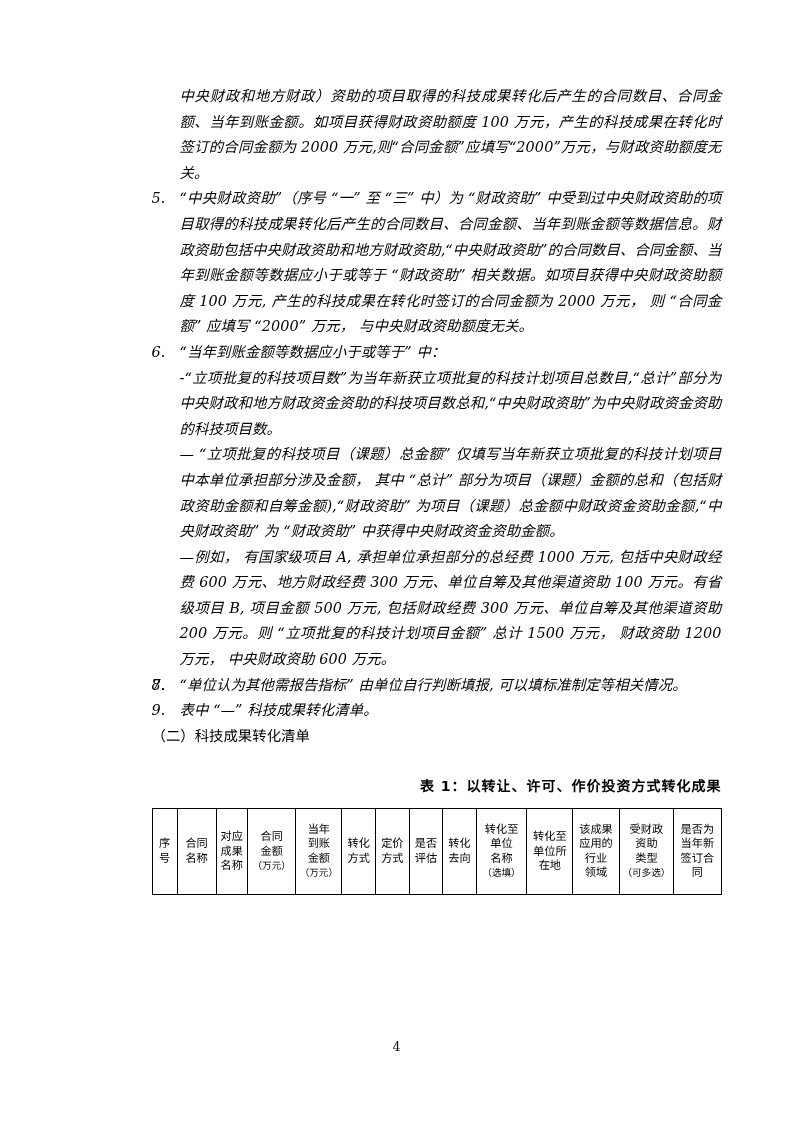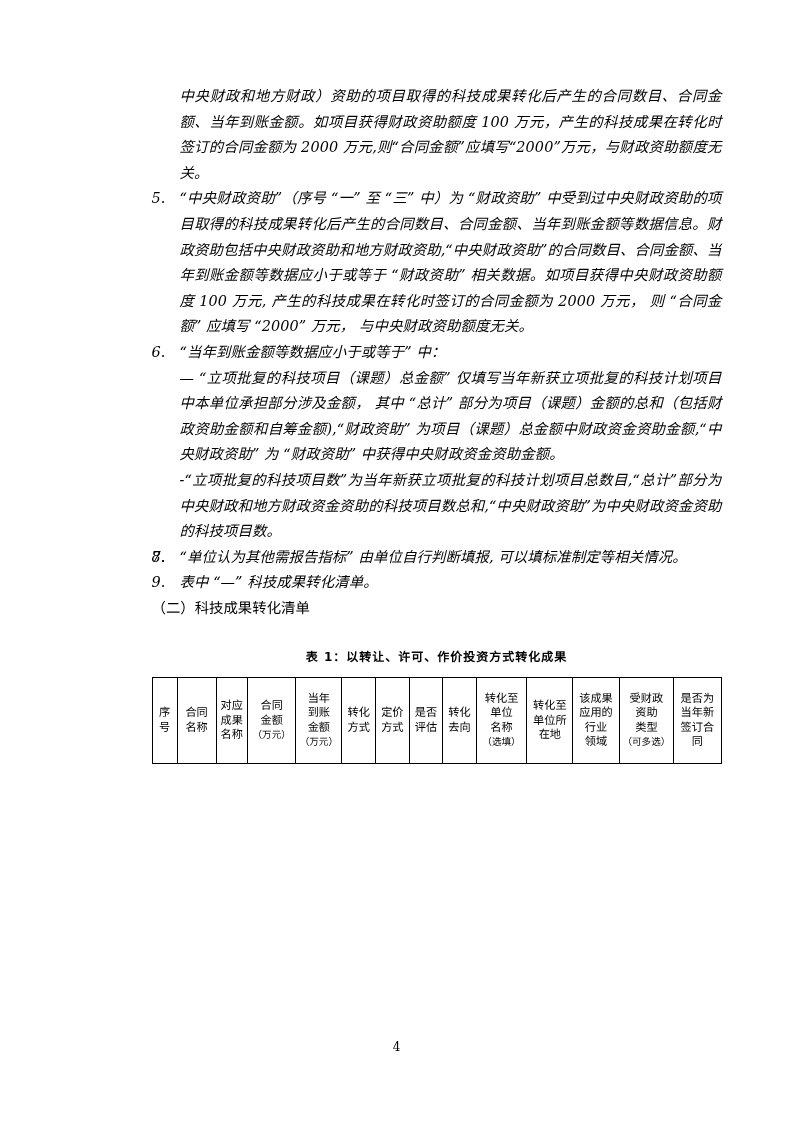--- a/index.html
+++ b/index.html
@@ -72,22 +72,22 @@
     line-height: 25.6px;
     margin: 0;
     font-family: "DejaVu Serif", "Liberation Serif", serif;
   }
 
   
   .table-wrap {
     margin-top: 26px;
   }
   .table-title {
-    text-align: center;
-    font-size: 12px;
+    text-align: right;
+    font-size: 14px;
     font-weight: bold;
     font-family: "DejaVu Sans", "Liberation Sans", sans-serif;
     letter-spacing: 1px;
     margin: 0 0 13px 0;
   }
   table.grid {
     border-collapse: collapse;
     table-layout: fixed;
     width: 570px;
     margin: 0;
@@ -132,22 +132,23 @@
 
     <div class="para numitem">
       <span class="num">5.</span>
       <span>“中央财政资助”（序号 “一” 至 “三” 中）为 “财政资助” 中受到过中央财政资助的项目取得的科技成果转化后产生的合同数目、合同金额、当年到账金额等数据信息。财政资助包括中央财政资助和地方财政资助,“中央财政资助”的合同数目、合同金额、当年到账金额等数据应小于或等于 “财政资助” 相关数据。如项目获得中央财政资助额度 100 万元, 产生的科技成果在转化时签订的合同金额为 2000 万元， 则 “合同金额” 应填写 “2000” 万元， 与中央财政资助额度无关。</span>
     </div>
 
     <div class="para numitem">
       <span class="num">6.</span>
       <span>“当年到账金额等数据应小于或等于” 中：</span>
     </div>
+    <div class="para subitem noind">-“立项批复的科技项目数”为当年新获立项批复的科技计划项目总数目,“总计”部分为中央财政和地方财政资金资助的科技项目数总和,“中央财政资助”为中央财政资金资助的科技项目数。</div>
     <div class="para subitem noind">— “立项批复的科技项目（课题）总金额” 仅填写当年新获立项批复的科技计划项目中本单位承担部分涉及金额， 其中 “总计” 部分为项目（课题）金额的总和（包括财政资助金额和自筹金额),“财政资助” 为项目（课题）总金额中财政资金资助金额,“中央财政资助” 为 “财政资助” 中获得中央财政资金资助金额。</div>
-    <div class="para subitem noind">-“立项批复的科技项目数”为当年新获立项批复的科技计划项目总数目,“总计”部分为中央财政和地方财政资金资助的科技项目数总和,“中央财政资助”为中央财政资金资助的科技项目数。</div>
+    <div class="para subitem noind">—例如， 有国家级项目 A, 承担单位承担部分的总经费 1000 万元, 包括中央财政经费 600 万元、地方财政经费 300 万元、单位自筹及其他渠道资助 100 万元。有省级项目 B, 项目金额 500 万元, 包括财政经费 300 万元、单位自筹及其他渠道资助 200 万元。则 “立项批复的科技计划项目金额” 总计 1500 万元， 财政资助 1200 万元， 中央财政资助 600 万元。</div>
 
     <div class="para numitem tight">
       <span class="num">7.</span>
     </div>
 
     <div class="para numitem tight">
       <span class="num">8.</span>
       <span>“单位认为其他需报告指标” 由单位自行判断填报, 可以填标准制定等相关情况。</span>
     </div>
 

